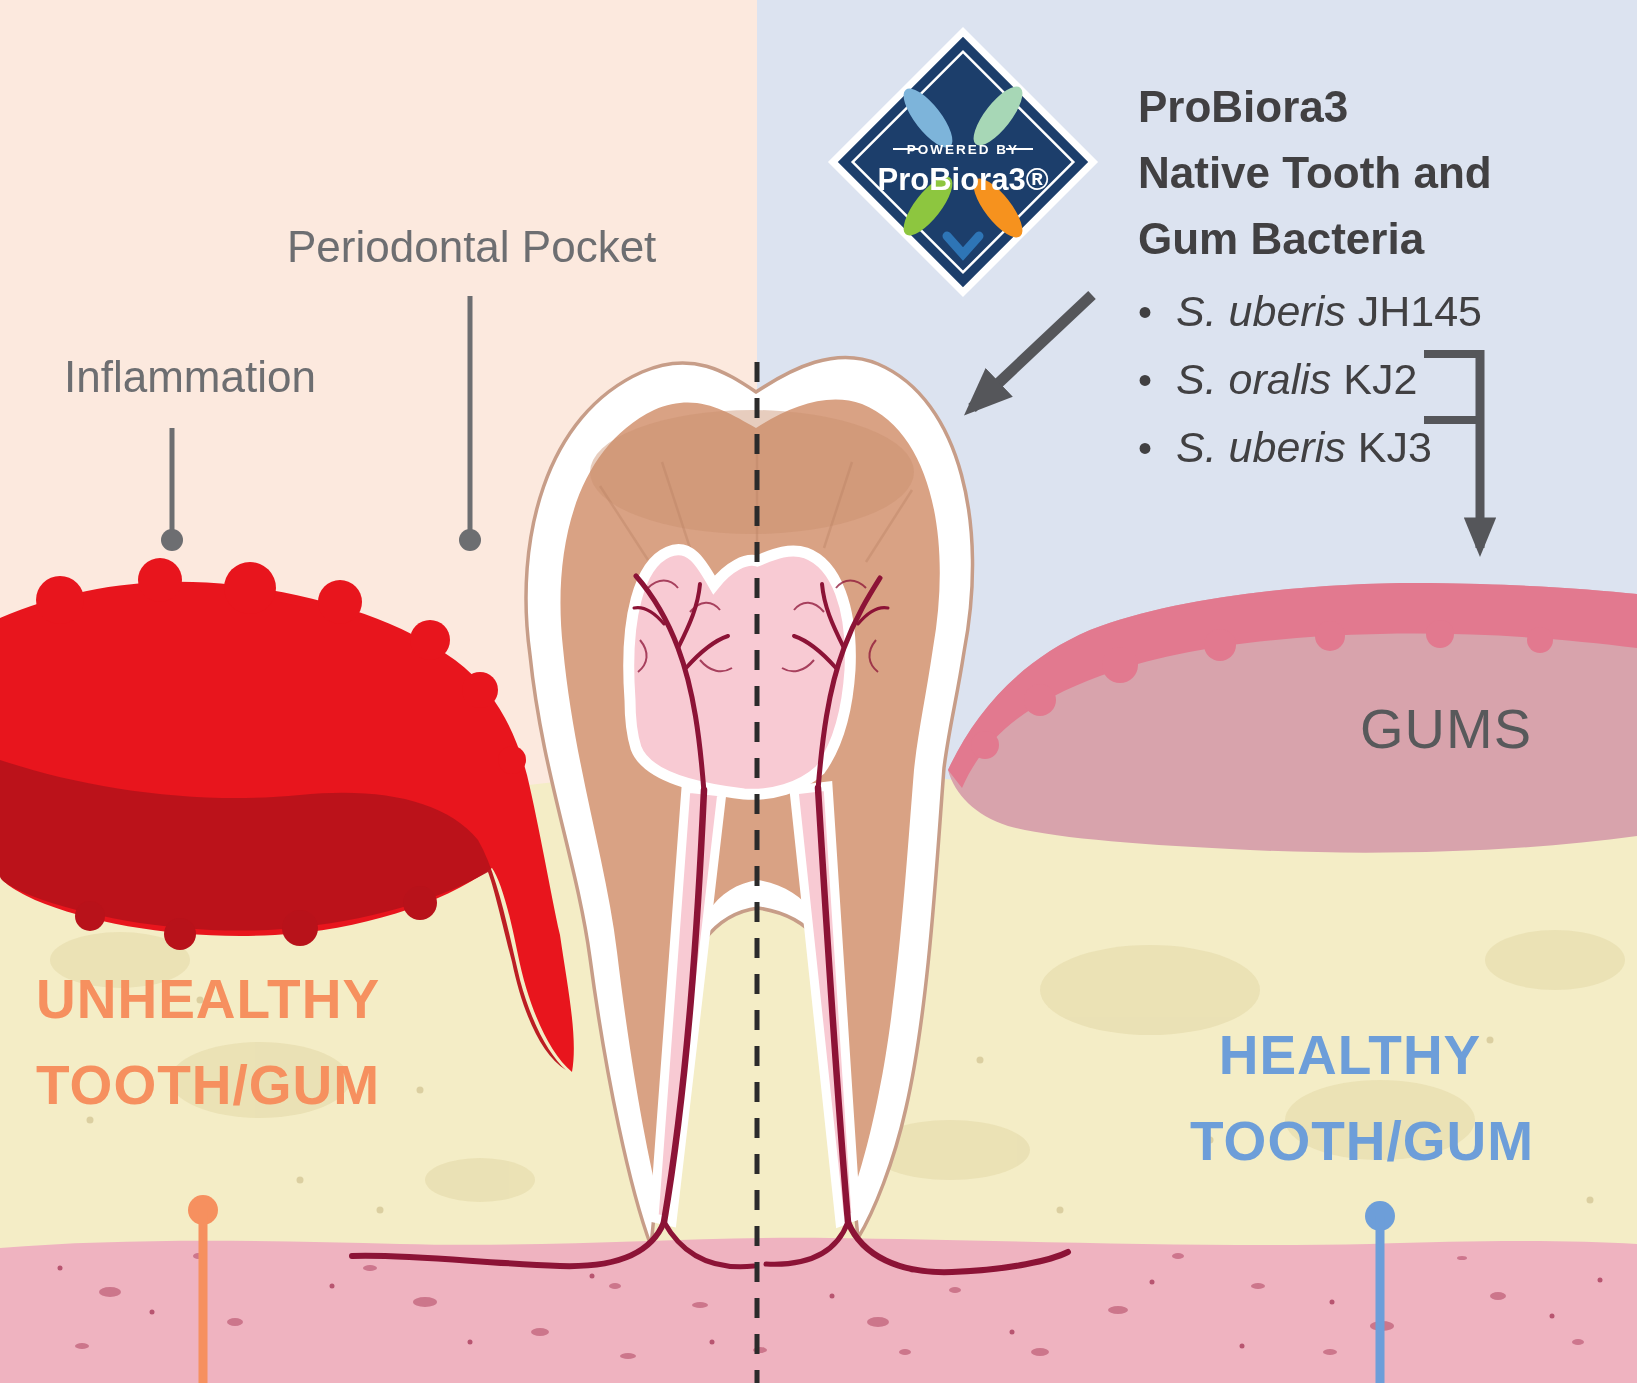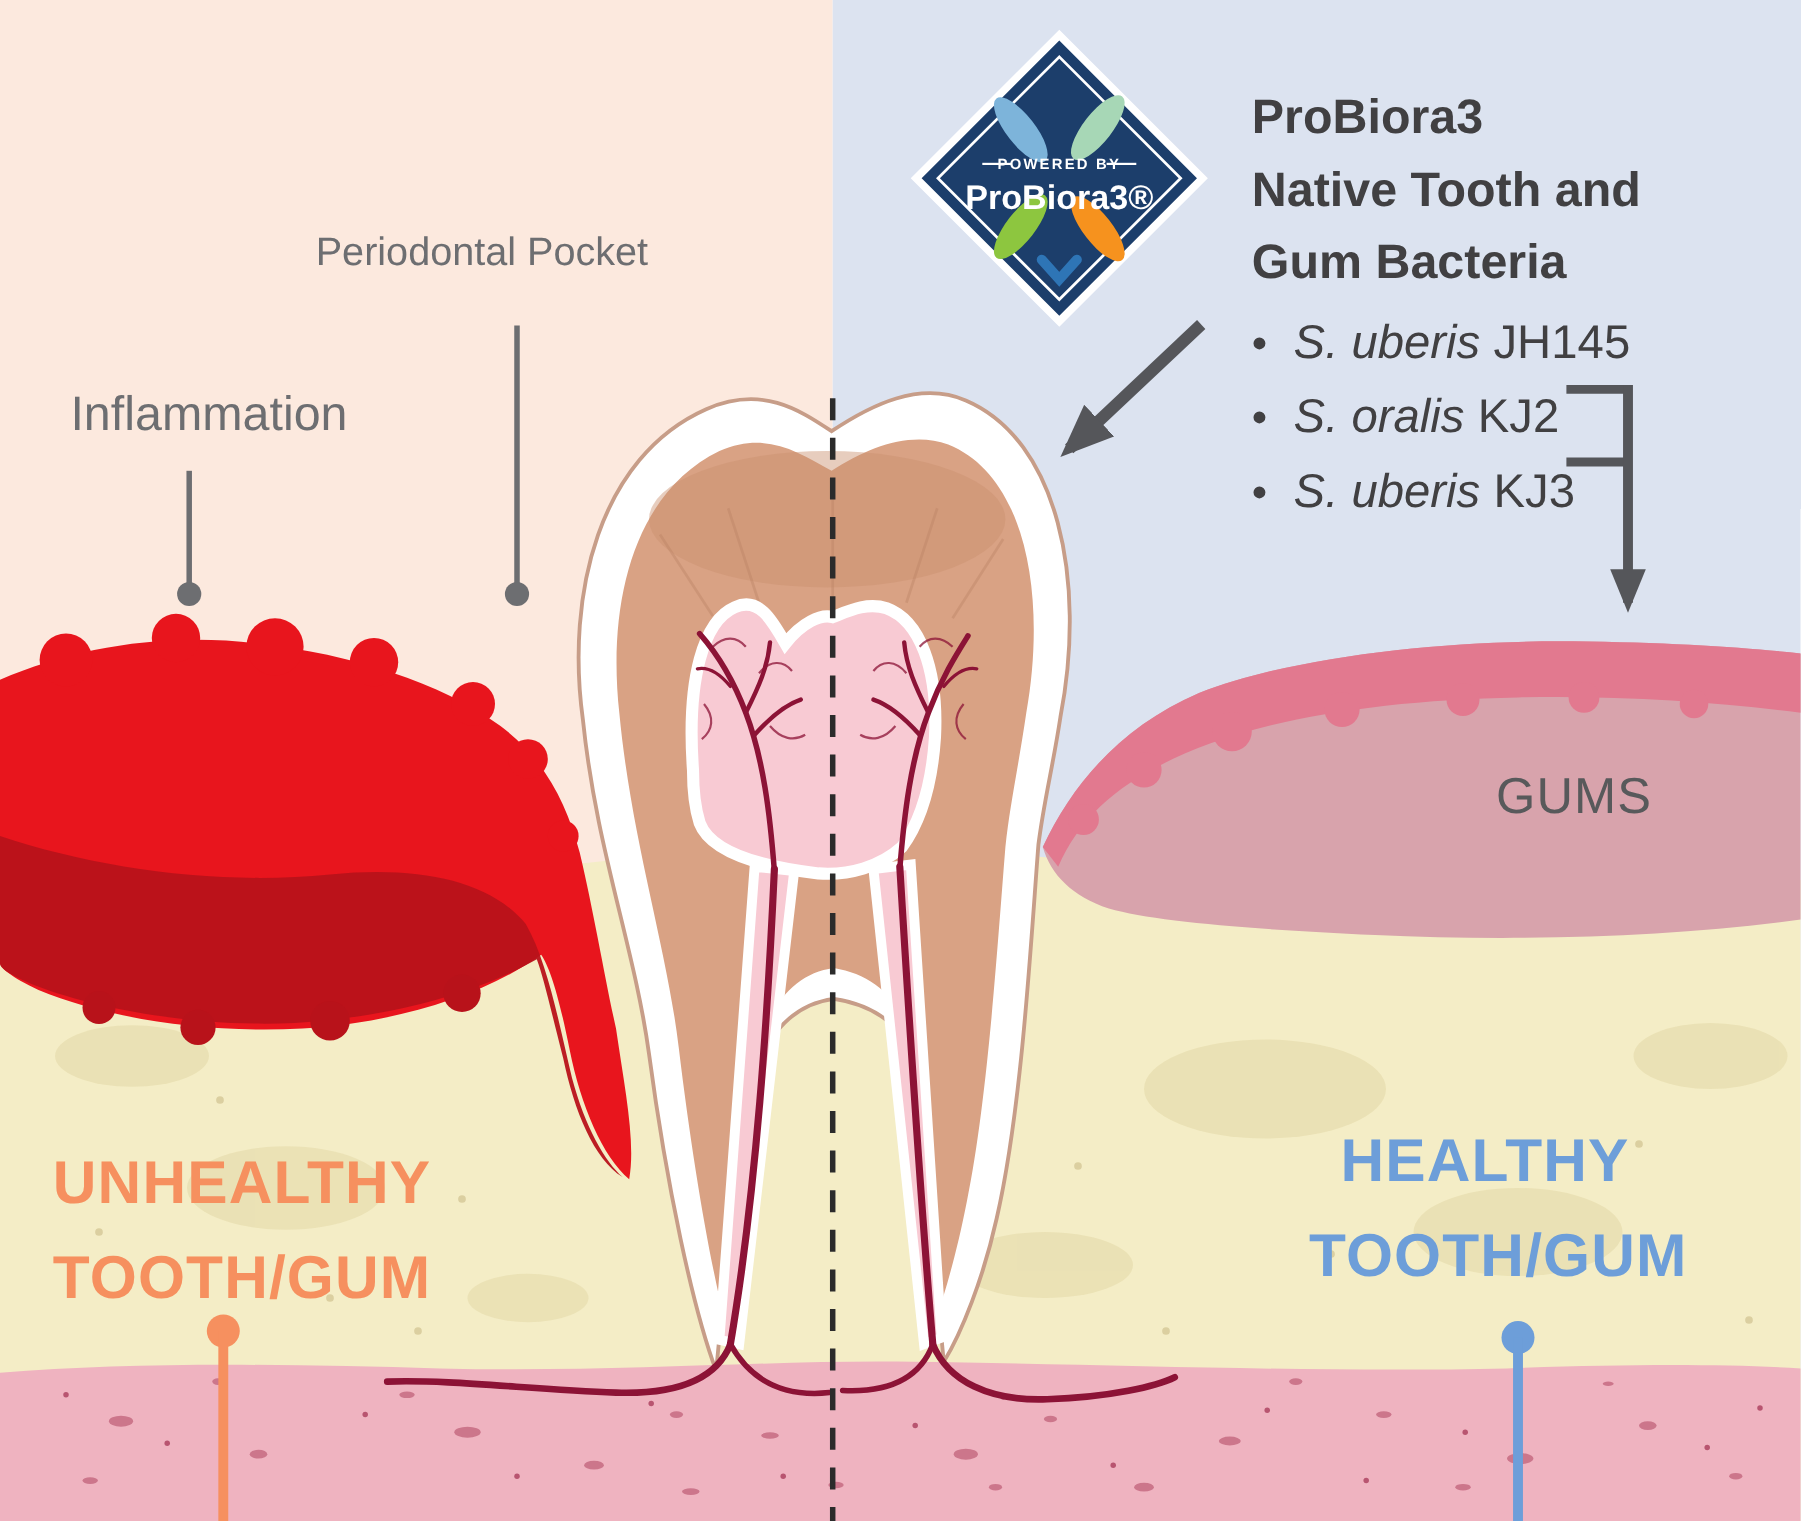--- a/index.html
+++ b/index.html
@@ -2,32 +2,32 @@
 <html style="--color-unhealthy_accent: #F6905F; --color-healthy_accent: #6D9ED9; --color-inflammation_red: #E8151D; --color-inflammation_dark: #B8121A; --color-label_grey: #6D6E71; --color-heading_dark: #414042; --color-arrow_grey: #55565A; --color-logo_navy: #1C3E6B; --color-left_bg: #FCE9DE; --color-right_bg: #DCE3F0; --color-bone_yellow: #F4EDC6; --color-band_pink: #EFB3C0; --color-gum_body: #D8A3AC; --color-gum_ridge: #E2798F; --color-dentin_tan: #D9A284; --color-pulp_pink: #F8CAD3; --color-vessel_red: #8C1336;"><head>
 <meta charset="utf-8">
 <style>
   html,body{margin:0;padding:0;background:#ffffff;}
   .stage{
     position:relative;width:1637px;height:1383px;overflow:hidden;
     font-family:"Liberation Sans",sans-serif;
   }
   svg.scene{position:absolute;left:0;top:0;width:1637px;height:1383px;display:block;}
   .label{position:absolute;color:var(--color-label_grey,#6D6E71);}
-  .pocket-label{left:287px;top:208px;font-size:36px;}
+  .pocket-label{left:287px;top:222px;font-size:44px;}
   .inflammation-label{left:64px;top:352px;font-size:44px;}
-  .gums-label{left:1360px;top:696px;font-size:46px;letter-spacing:1px;color:#58595B;}
+  .gums-label{left:1360px;top:696px;font-size:56px;letter-spacing:1px;color:#58595B;}
   .probiora-block{position:absolute;left:1118px;top:74px;color:var(--color-heading_dark,#414042);margin-left:20px;}
   .probiora-heading{font-size:44px;font-weight:bold;line-height:66px;}
   .bacteria-list{list-style:none;margin:6px 0 0 0;padding:0;font-size:43px;line-height:67px;color:var(--color-heading_dark,#414042);}
   .bacteria-list li{white-space:nowrap;}
   .bullet-dot{display:inline-block;width:38px;font-size:40px;}
   .species{font-style:italic;}
   .strain{margin-left:12px;text-align:right;}
   .bigword{position:absolute;font-weight:bold;font-size:55px;line-height:86px;text-align:center;letter-spacing:1px;}
-  .unhealthy-word{left:36px;top:1032px;width:340px;color:var(--color-unhealthy_accent,#F6905F);margin-left:12px;}
+  .unhealthy-word{left:36px;top:956px;width:340px;color:var(--color-unhealthy_accent,#F6905F);}
   .healthy-word{left:1190px;top:1012px;width:320px;color:var(--color-healthy_accent,#6D9ED9);}
   .logo-powered{font-size:13.5px;font-weight:bold;letter-spacing:2px;fill:#ffffff;}
   .logo-brand{font-size:31px;font-weight:bold;fill:#ffffff;}
 </style>
 </head>
 <body>
 
 <div class="stage">
 
   <svg class="scene" viewBox="0 0 1637 1383">

